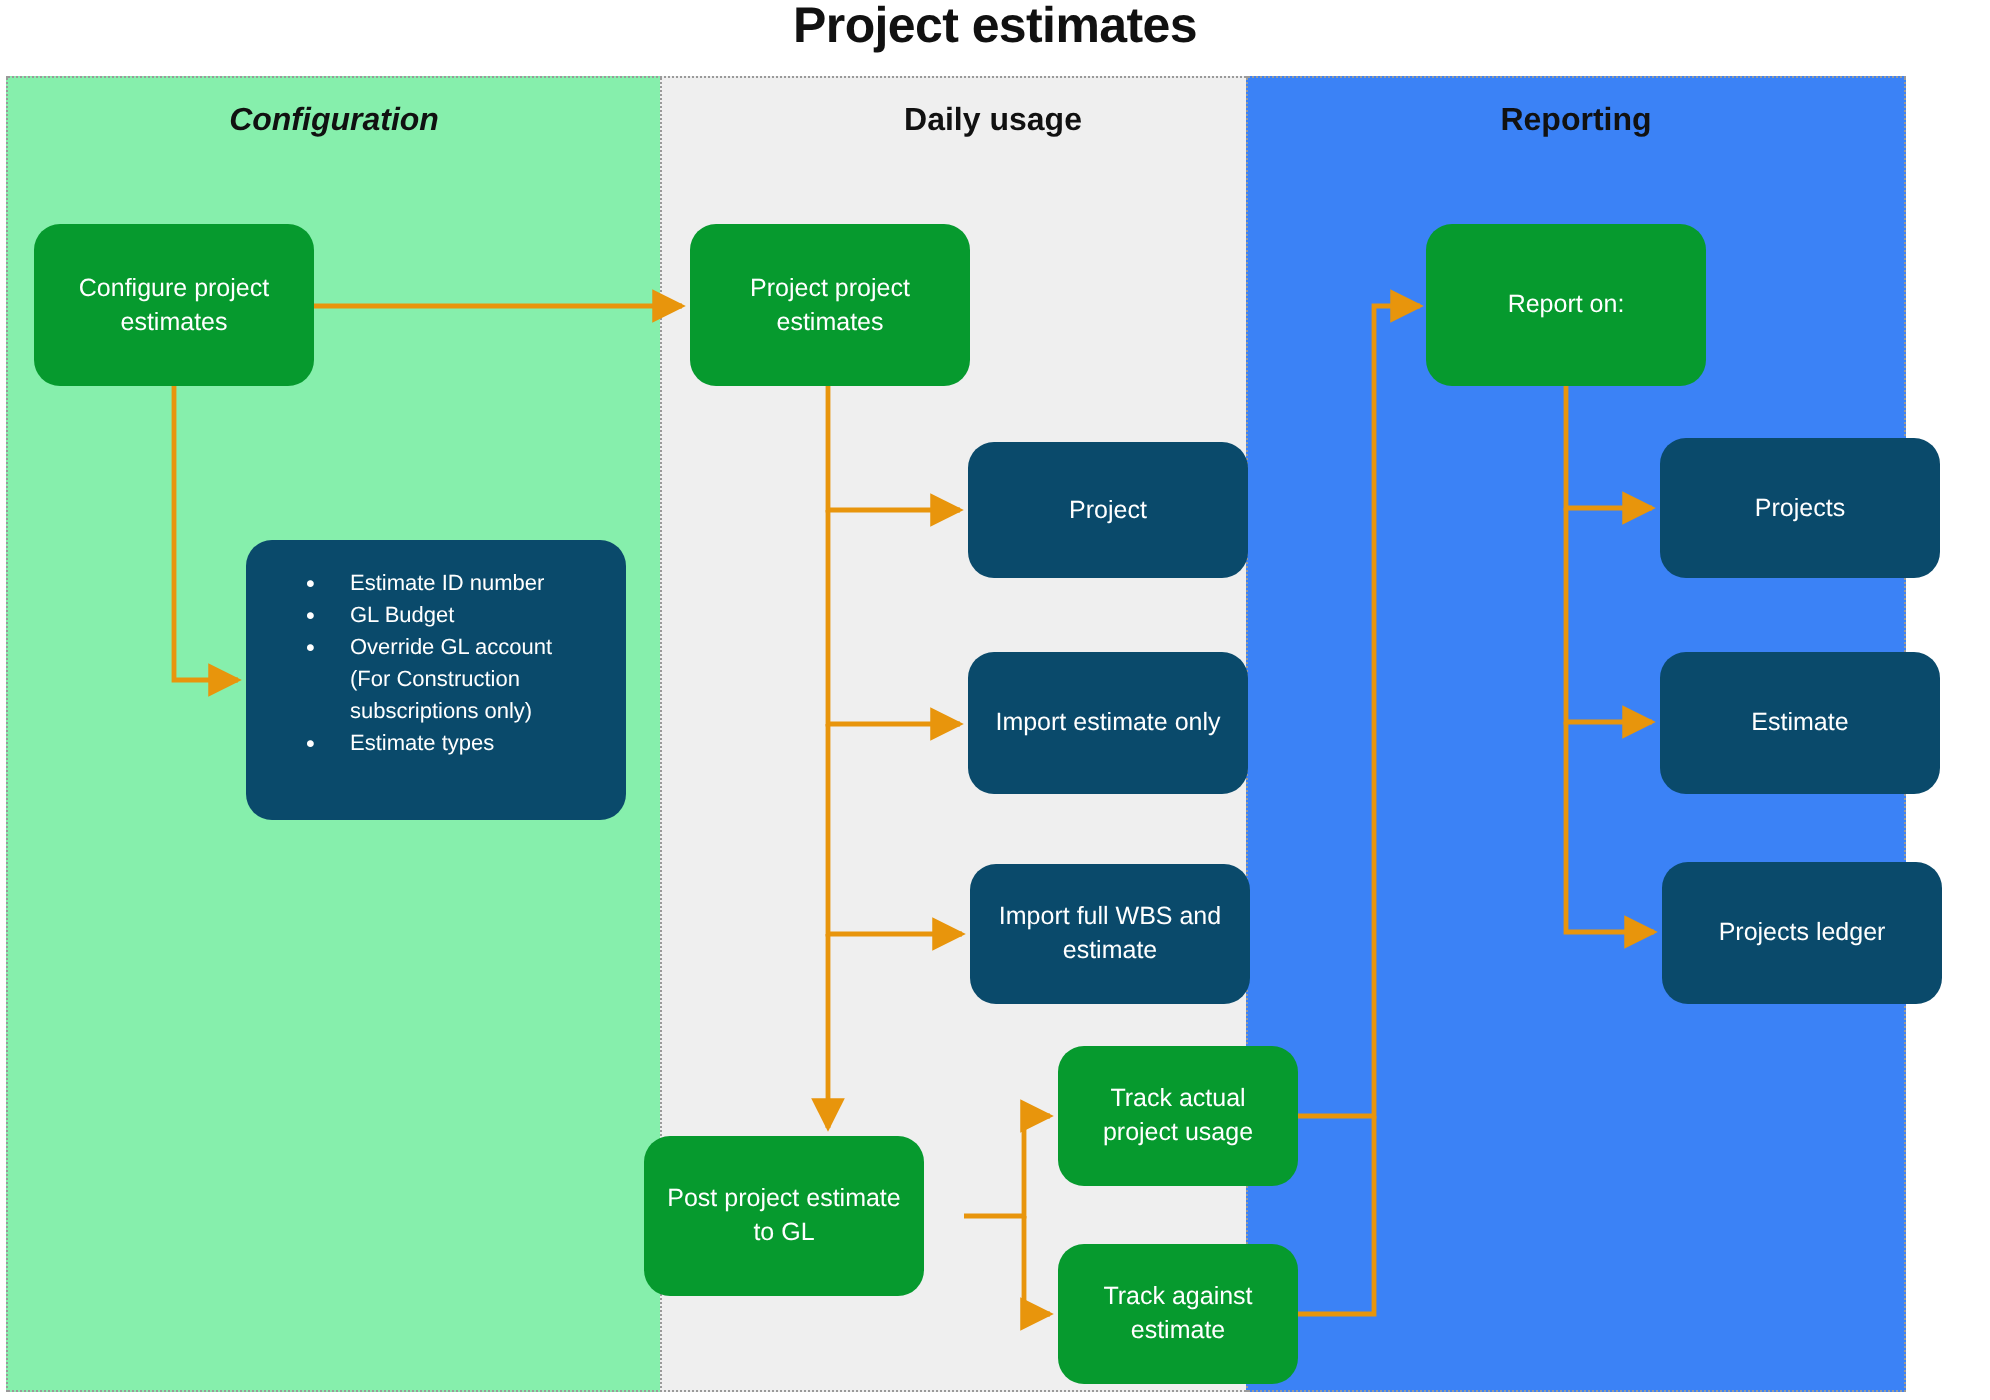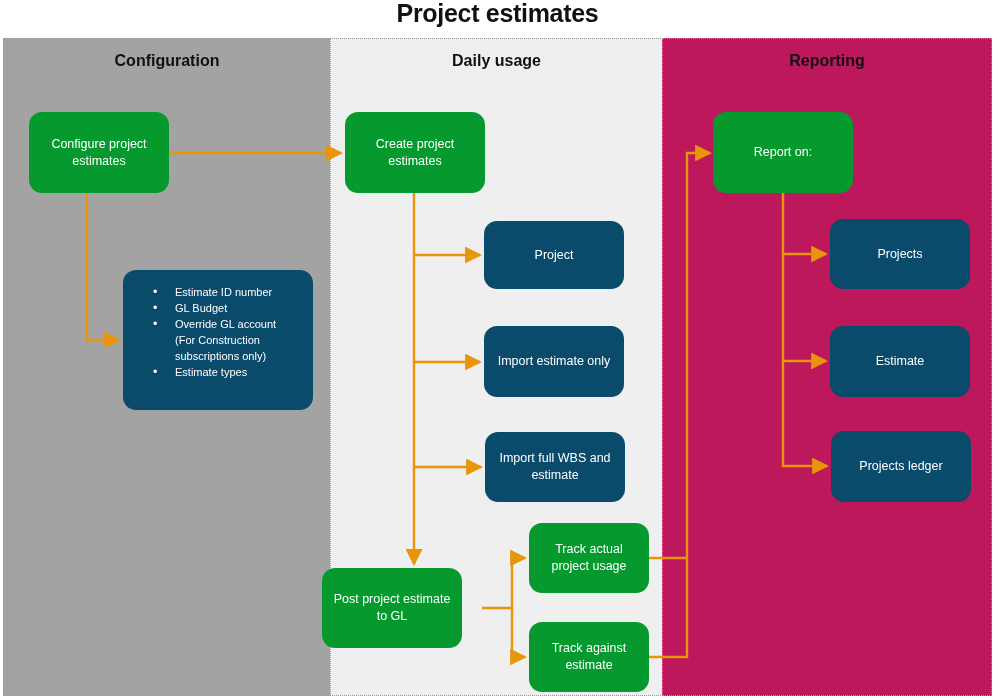--- a/index.html
+++ b/index.html
@@ -25,23 +25,23 @@
   .lanes{
     position:absolute;left:3px;top:38px;
     width:989px;height:658px;
     box-sizing:border-box;
   }
   .lane{
     position:absolute;top:0;height:658px;
     box-sizing:border-box;
     border:1px dotted #9a9a9a;
   }
-  .lane.l1{left:0;width:328px;background:#a3a3a3;}
+  .lane.l1{left:0;width:328px;background:#86efac;font-style:italic;}
   .lane.l2{left:327px;width:333px;background:#efefef;}
-  .lane.l3{left:659px;width:330px;background:#be185d;}
+  .lane.l3{left:620px;width:330px;background:#3b82f6;}
 
   .lane-title{
     position:absolute;top:13px;left:0;width:100%;
     text-align:center;
     font-size:16px;font-weight:bold;color:#111111;
   }
 
   
   .node{
     position:absolute;
@@ -133,37 +133,37 @@
       <path d="M783,254 L783,361 L826,361"></path>
 
       <path d="M783,361 L783,466 L827,466"></path>
     </g>
     <g fill="none" stroke="#E8950C" stroke-width="2.4">
 
       <path d="M649,657 L687,657 L687,558"></path>
     </g>
   </svg>
 
-  <div class="node green" style="left:17px;top:112px;width:140px;height:81px;margin-left:12px;">
+  <div class="node green" style="left:17px;top:112px;width:140px;height:81px;">
     <span>Configure project estimates</span>
   </div>
 
   <div class="node blue bullets" style="left:123px;top:270px;width:190px;height:140px;">
     <ul>
       <li class="bullet">Estimate ID number</li>
       <li class="bullet">GL Budget</li>
       <li class="bullet">Override GL account</li>
       <li class="cont">(For Construction</li>
       <li class="cont">subscriptions only)</li>
       <li class="bullet">Estimate types</li>
     </ul>
   </div>
 
   <div class="node green" style="left:345px;top:112px;width:140px;height:81px;">
-    <span>Create project estimates</span>
+    <span>Project project estimates</span>
   </div>
 
   <div class="node blue" style="left:484px;top:221px;width:140px;height:68px;">
     <span>Project</span>
   </div>
 
   <div class="node blue" style="left:484px;top:326px;width:140px;height:71px;">
     <span>Import estimate only</span>
   </div>
 

